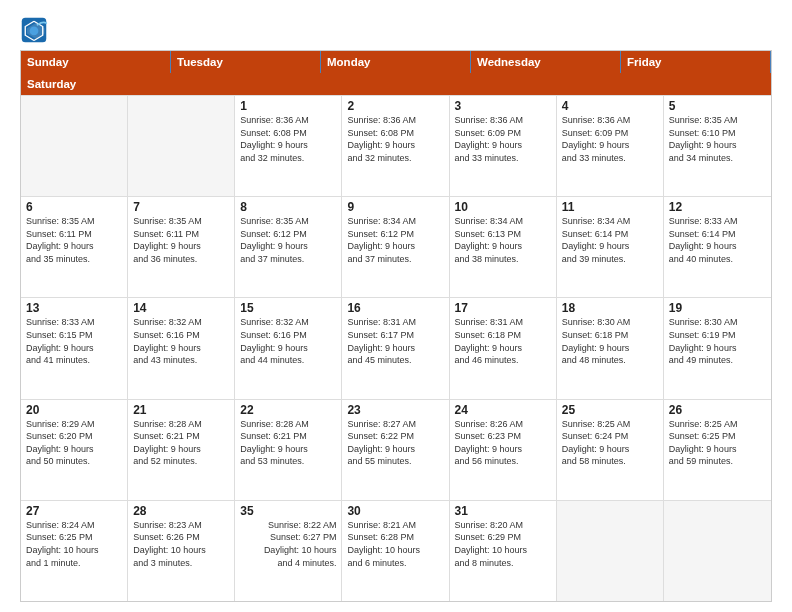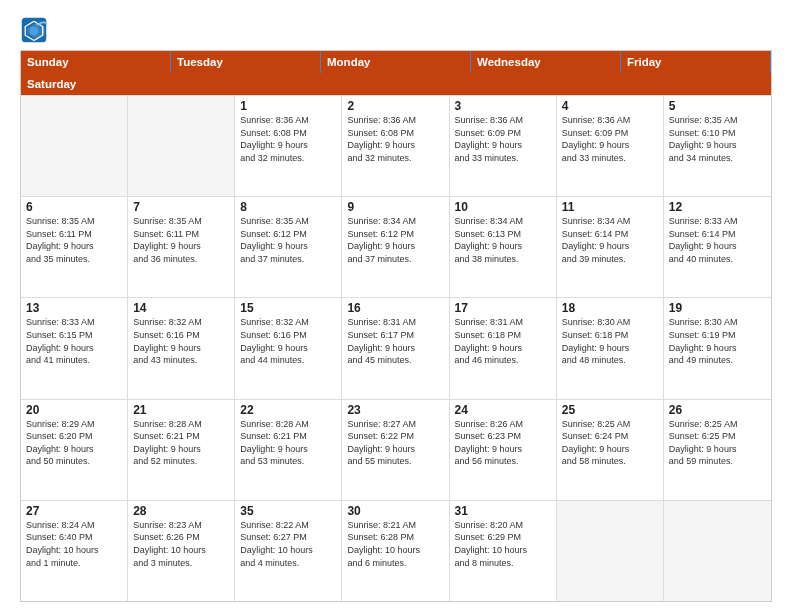--- a/index.html
+++ b/index.html
@@ -334,34 +334,34 @@
             <div class="day-info" style="white-space: pre-line;">Sunrise: 8:25 AM
 Sunset: 6:25 PM
 Daylight: 9 hours
 and 59 minutes.</div>
           </div>
         </div>
         <div class="cal-row">
           <div class="cal-cell">
             <span class="day-num">27</span>
             <div class="day-info" style="white-space: pre-line;">Sunrise: 8:24 AM
-Sunset: 6:40 PM
+Sunset: 6:25 PM
 Daylight: 10 hours
 and 1 minute.</div>
           </div>
           <div class="cal-cell">
             <span class="day-num">28</span>
             <div class="day-info" style="white-space: pre-line;">Sunrise: 8:23 AM
 Sunset: 6:26 PM
 Daylight: 10 hours
 and 3 minutes.</div>
           </div>
           <div class="cal-cell">
             <span class="day-num">35</span>
-            <div class="day-info" style="white-space: pre-line;">Sunrise: 8:22 AM
+            <div class="day-info" style="white-space: pre-line; text-align: right;">Sunrise: 8:22 AM
 Sunset: 6:27 PM
 Daylight: 10 hours
 and 4 minutes.</div>
           </div>
           <div class="cal-cell">
             <span class="day-num">30</span>
             <div class="day-info" style="white-space: pre-line;">Sunrise: 8:21 AM
 Sunset: 6:28 PM
 Daylight: 10 hours
 and 6 minutes.</div>

